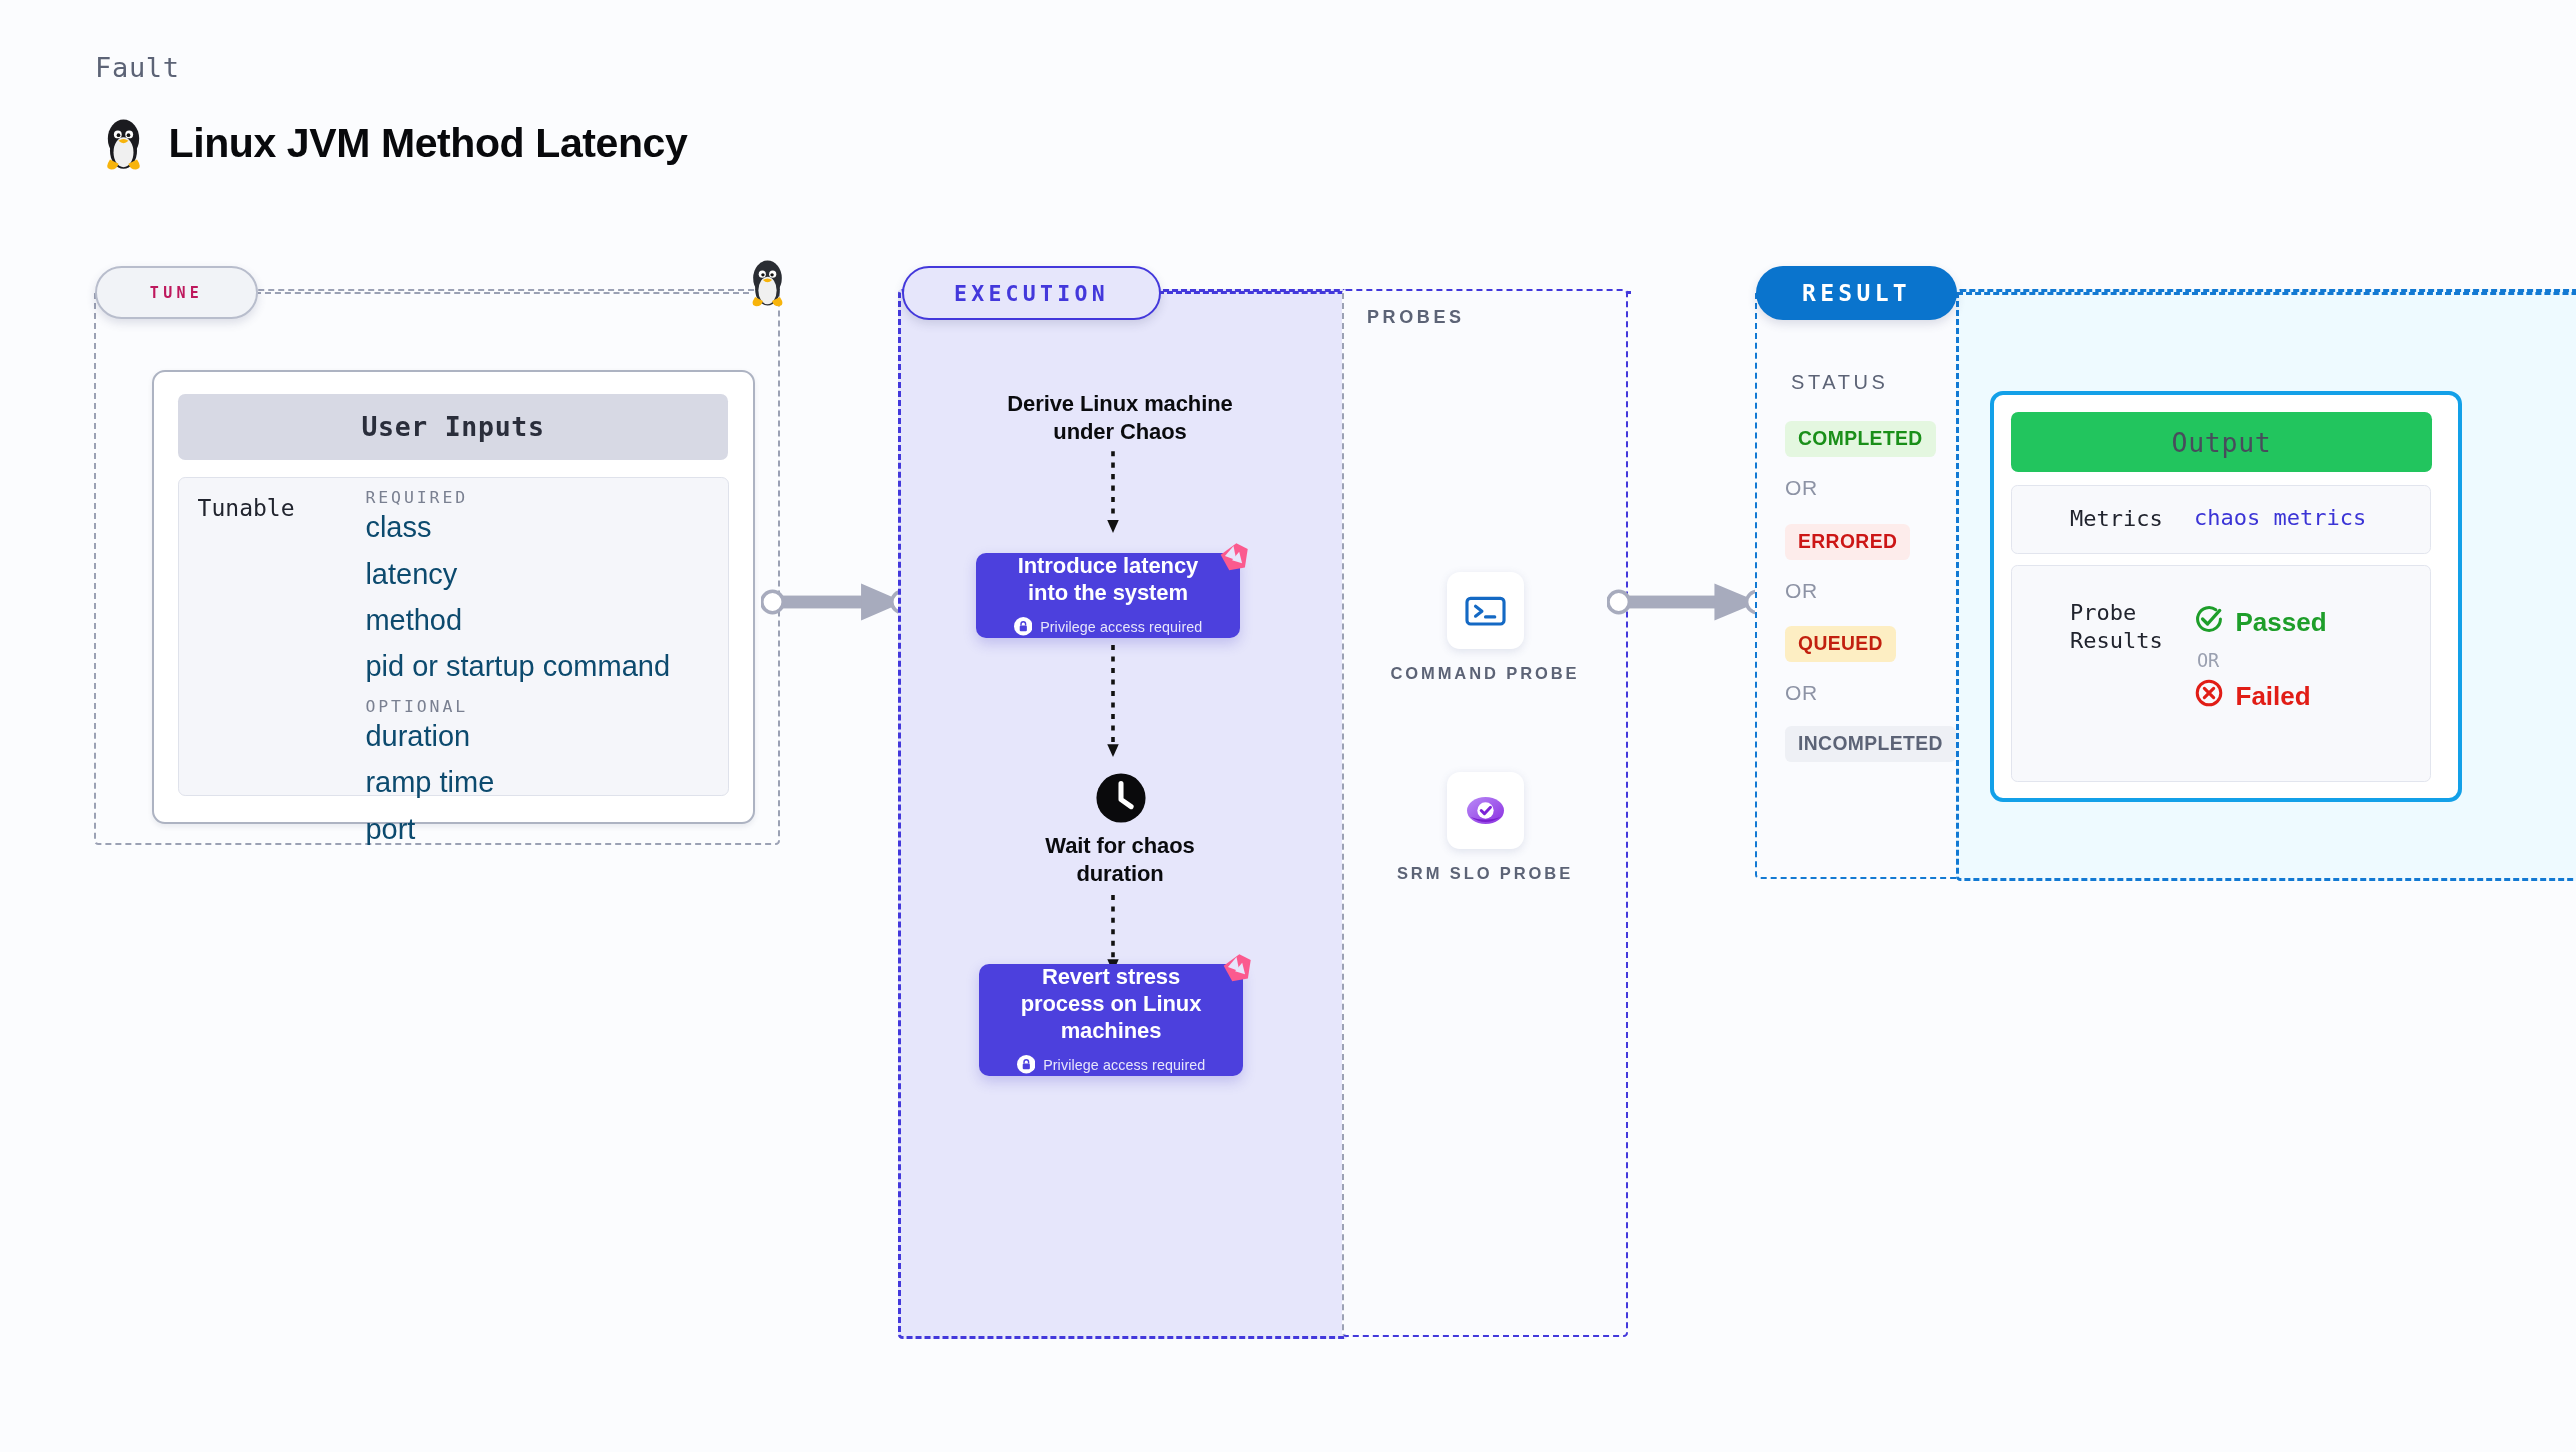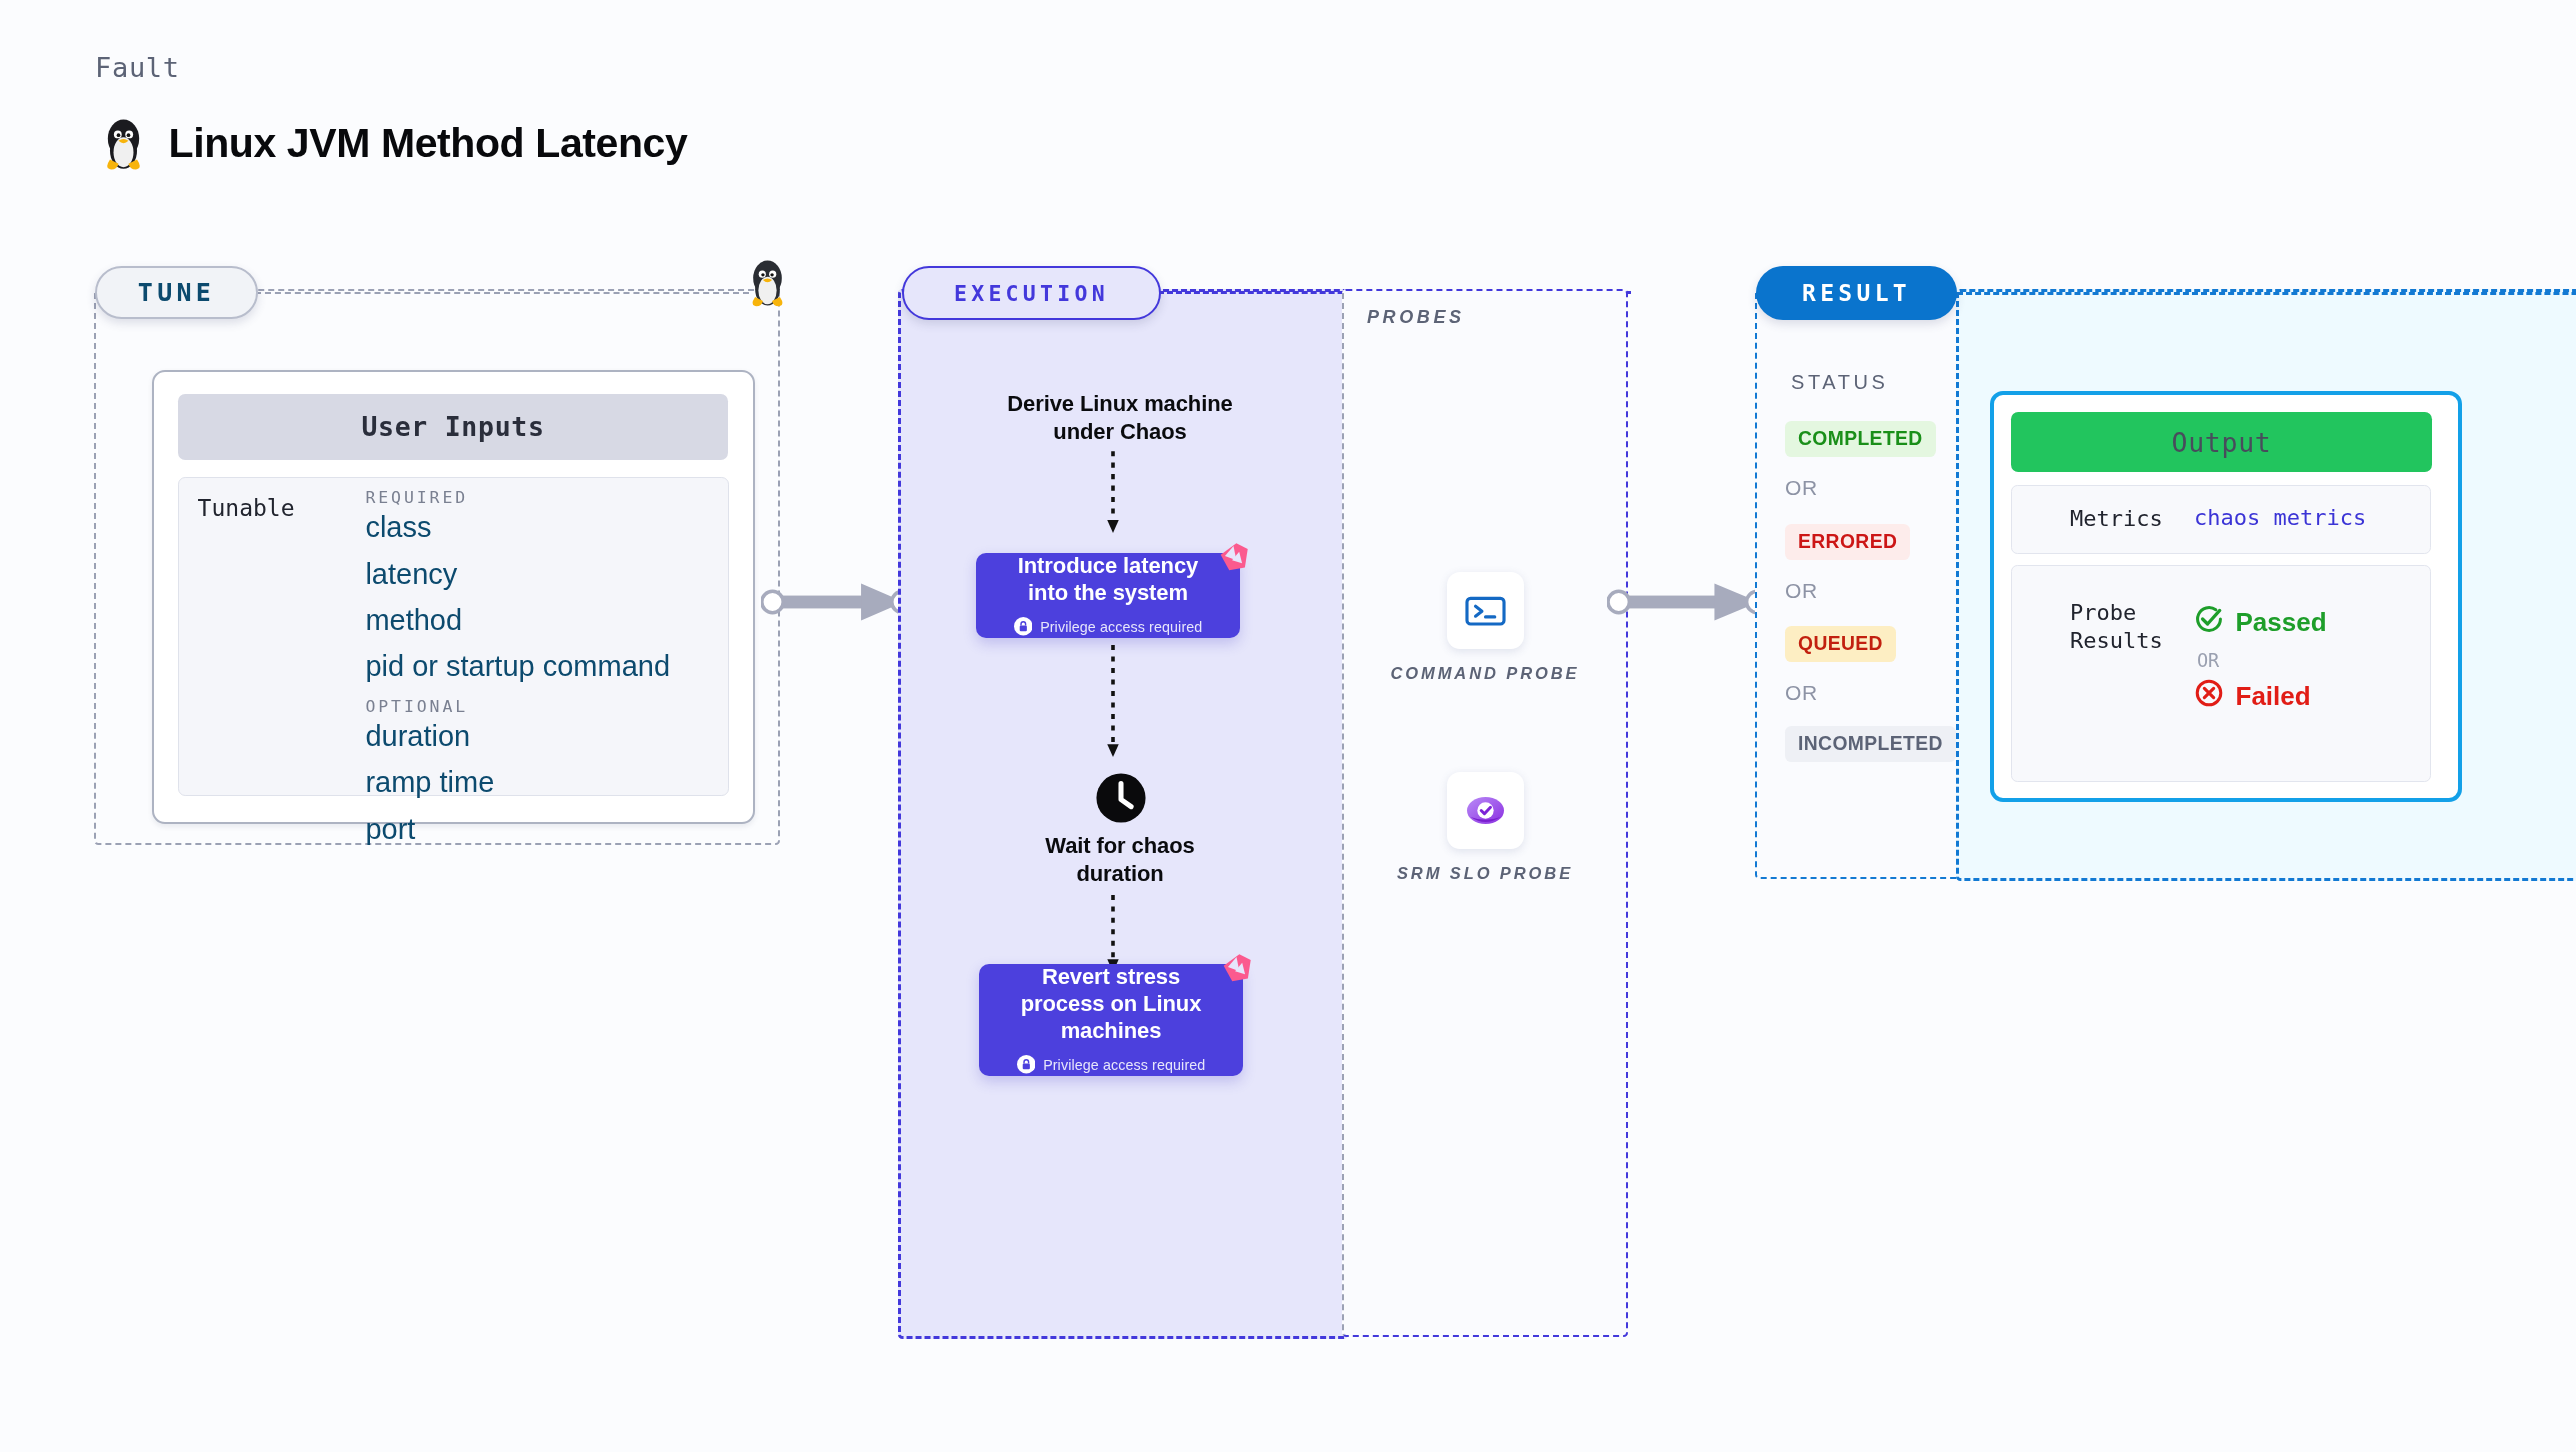--- a/index.html
+++ b/index.html
@@ -39,21 +39,21 @@
     box-shadow:0 4.3px 10px rgba(60,70,110,.16);
   }
 
   
   #tune-region{
     position:absolute;left:94px;top:289px;width:682px;height:552px;
     border:2.1px dashed #9ba1b4;border-radius:4.3px;background:transparent;
   }
   #tune-badge{
     left:95px;top:266px;width:159px;height:49px;
-    background:#f1f3f7;border:2.1px solid #b8bdcc;color:#0c4a6e;font-size:25px;
+    background:#f1f3f7;border:2.1px solid #b8bdcc;color:#be185d;font-size:15px;
   }
   #tune-card{
     position:absolute;left:152px;top:370px;width:599px;height:450px;
     background:#ffffff;border:2.9px solid #adb3c2;border-radius:13px;
     box-shadow:0 2.1px 5.7px rgba(80,90,120,.10);
   }
   #user-inputs-header{
     position:absolute;left:24px;top:21.5px;width:550px;height:66px;
     background:#d7d9e4;border-radius:7.2px;
     display:flex;align-items:center;justify-content:center;
@@ -83,21 +83,21 @@
     position:absolute;left:898px;top:289px;width:444px;height:1044px;
     background:#e6e6fb;border:3.6px dashed #4338db;border-radius:4.3px;
   }
   #exec-badge{
     left:902px;top:266px;width:255px;height:50px;
     background:#e6e6fb;border:2.9px solid #4338db;color:#4338db;font-size:21.5px;
   }
   
   #probes-region{
     position:absolute;left:1342px;top:289px;width:282px;height:1044px;
-    background:#fafbfe;border:2.1px dashed #4338db;border-left:2.1px dashed #9ba1b4;border-radius:4.3px;font-style:italic;
+    background:#fafbfe;border:2.1px dashed #4338db;border-left:2.1px dashed #9ba1b4;border-radius:4.3px;
   }
   #probes-title{
     position:absolute;left:23px;top:15.8px;
     font-family:"Liberation Sans", sans-serif;font-weight:bold;font-size:18px;
     color:#5c6376;letter-spacing:3.6px;
   }
   .probe{position:absolute;left:0;width:282px;display:flex;flex-direction:column;align-items:center;}
   .probe-tile{
     width:77px;height:77px;background:#ffffff;border-radius:13px;
     box-shadow:0 2.9px 8.6px rgba(80,95,140,.14);

